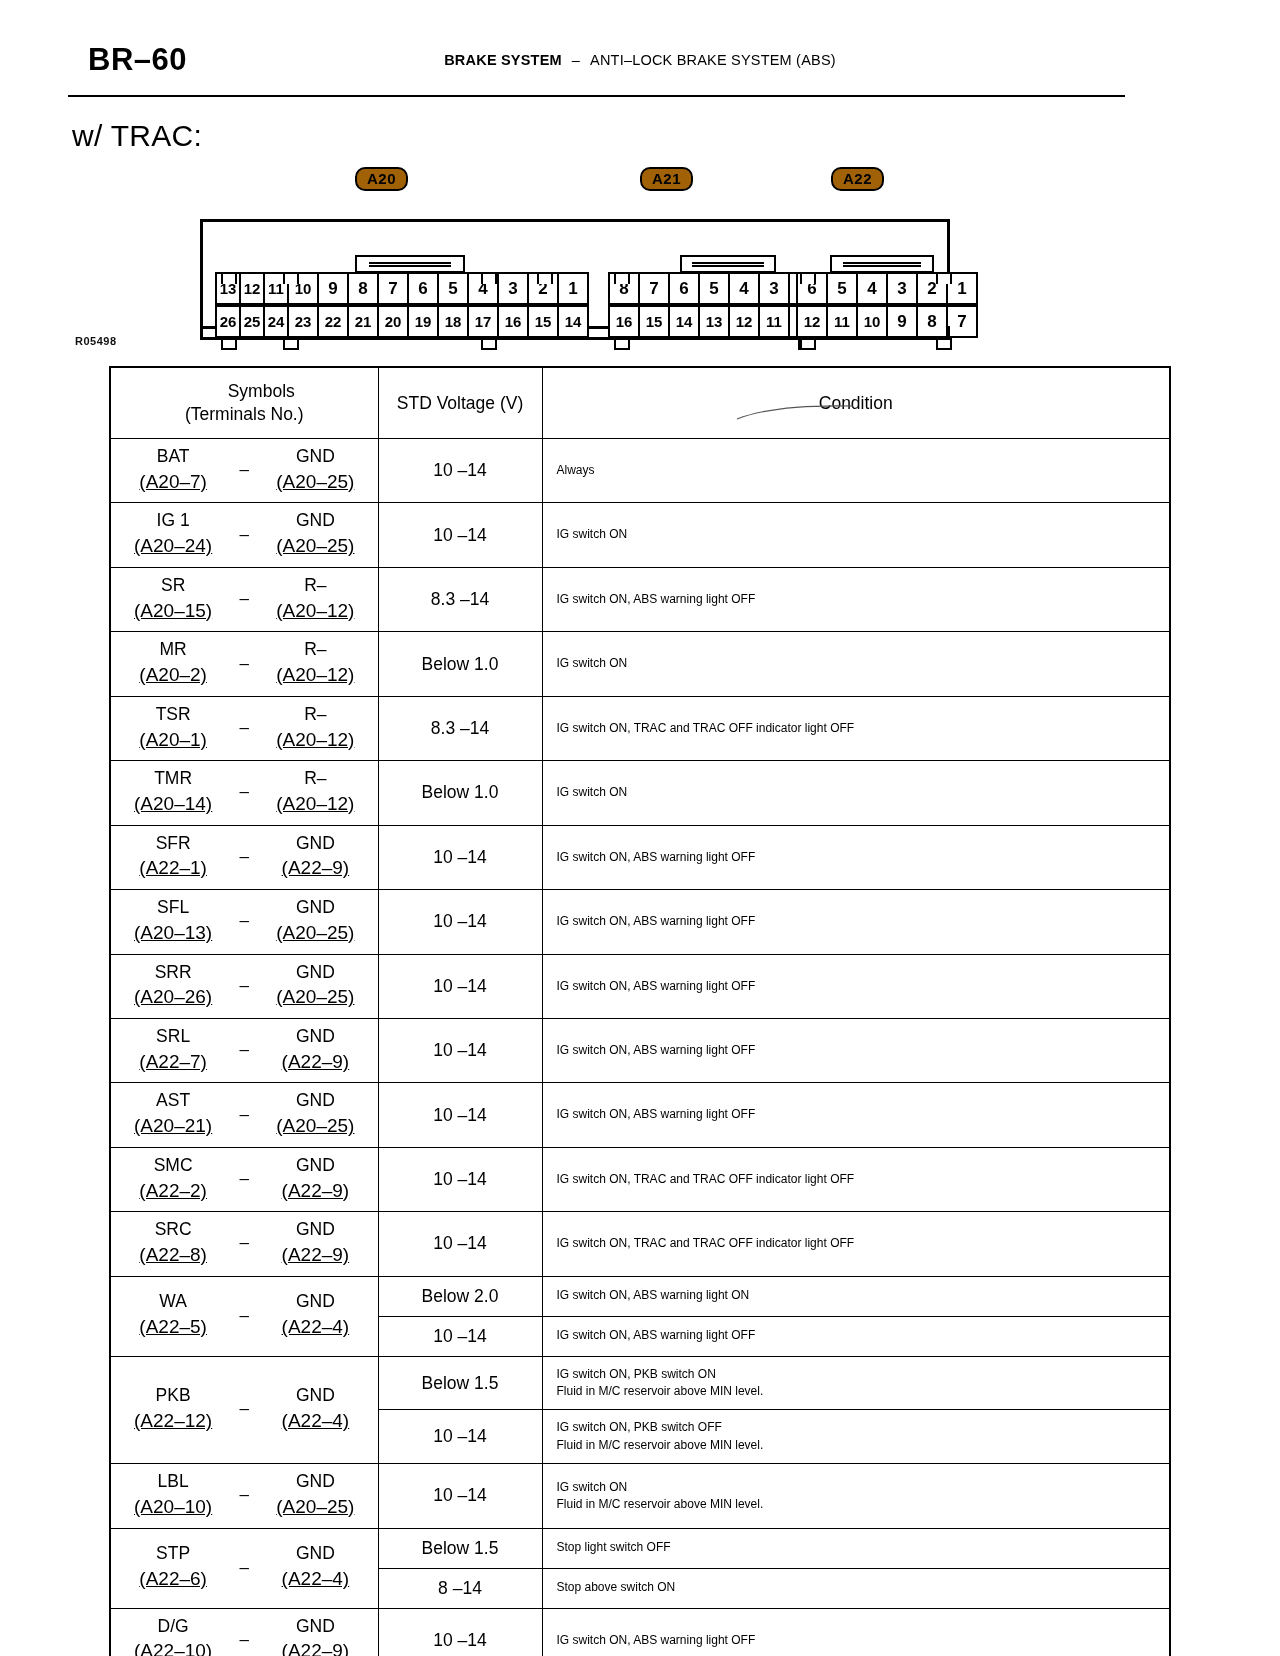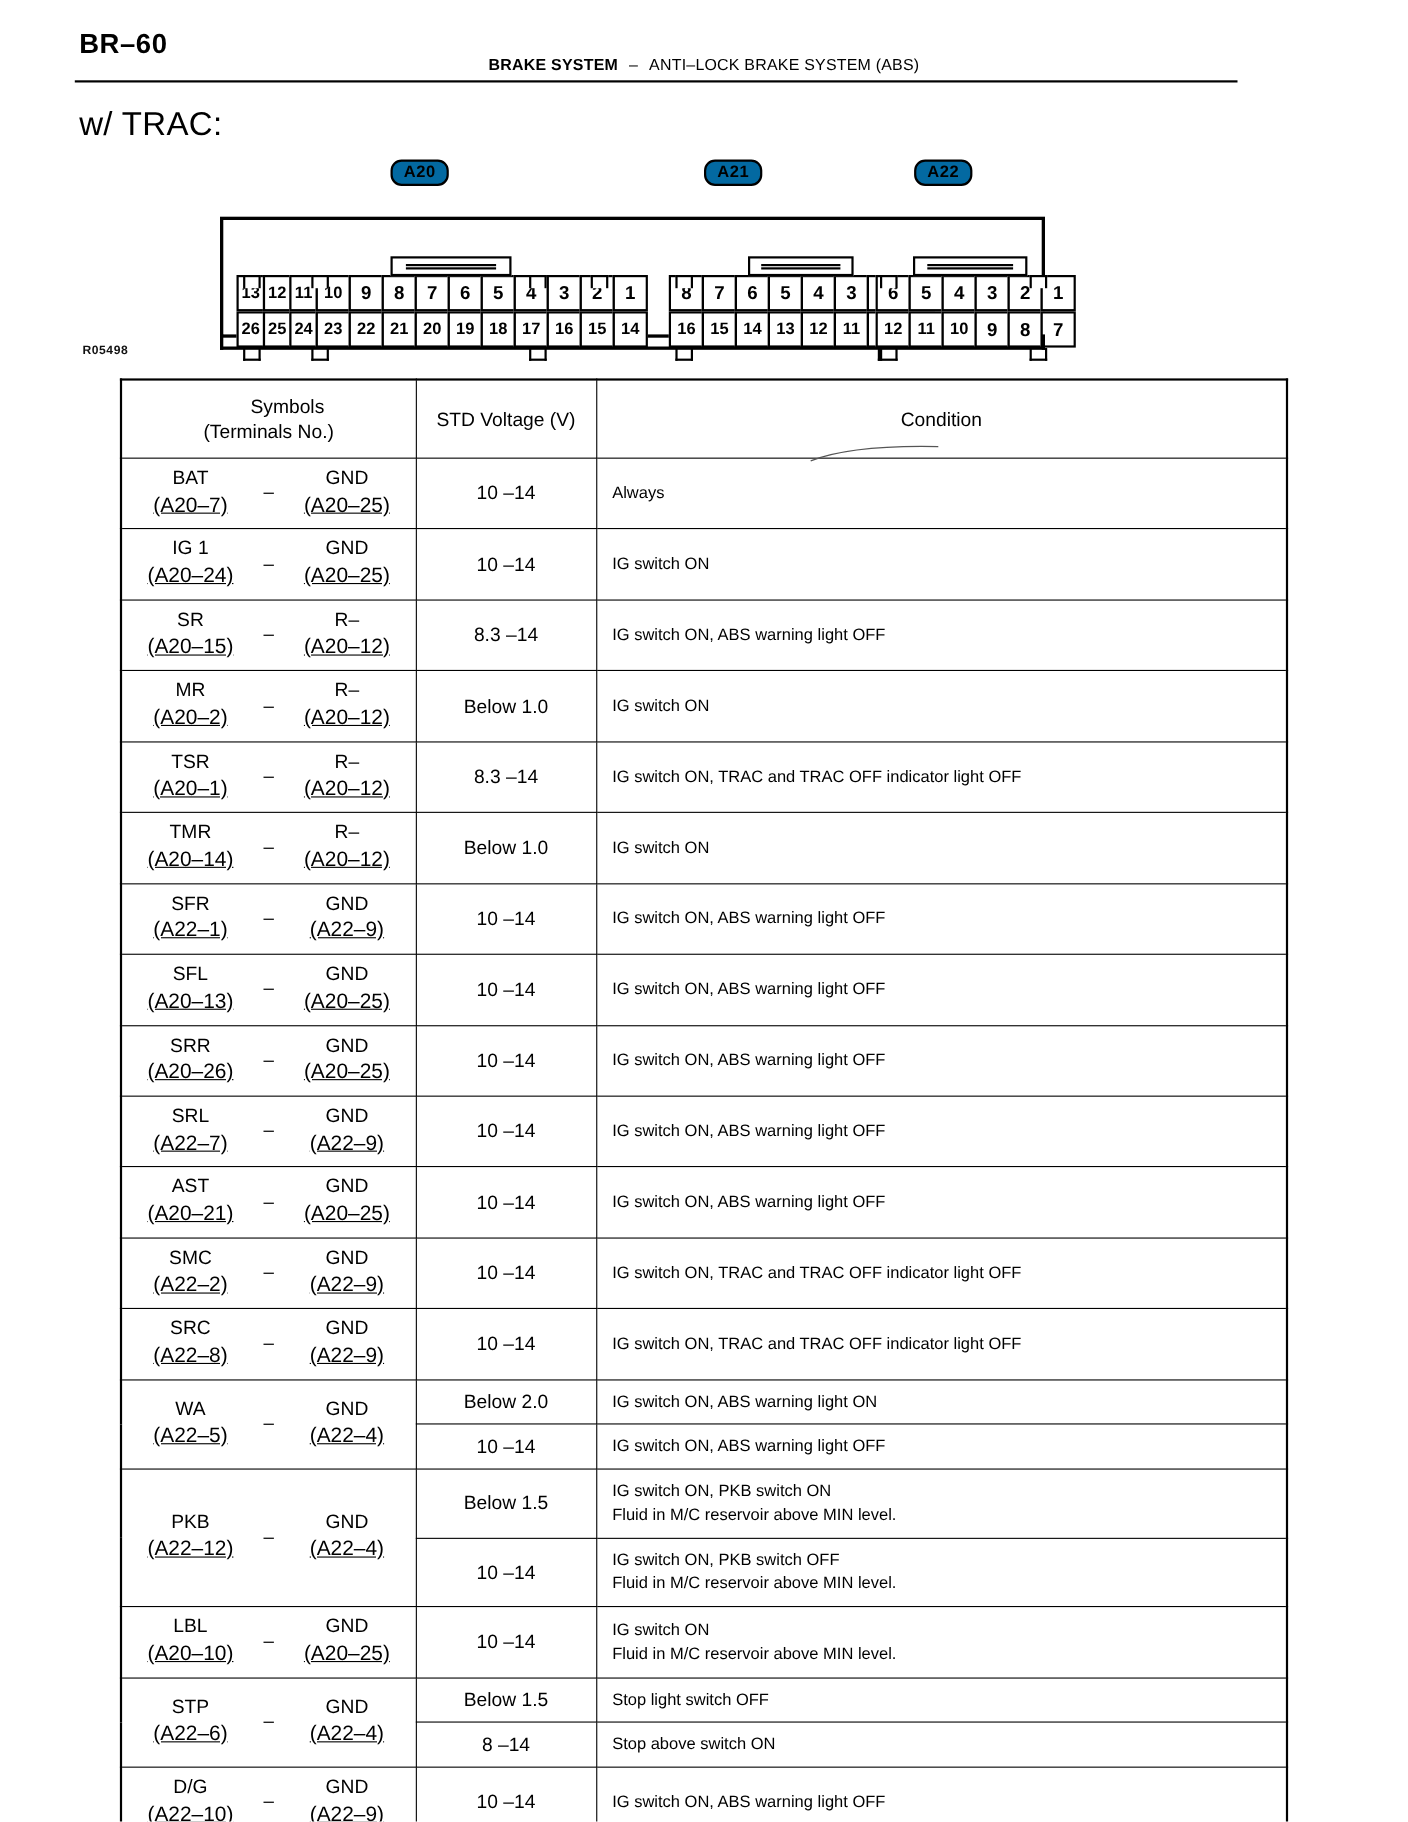--- a/index.html
+++ b/index.html
@@ -15,25 +15,25 @@
     position: relative;
     overflow: hidden;
   }
 
   
   .page-header {
     position: relative;
     padding: 28px 60px 0 72px;
   }
   .page-number {
-    font-size: 25px;
+    font-size: 31px;
     font-weight: bold;
     letter-spacing: 0.5px;
     line-height: 1;
-    margin: 0;
+    margin: 16px;
   }
   .header-center {
     position: absolute;
     left: 0;
     right: 0;
     top: 52px;
     text-align: center;
     font-size: 14.5px;
     letter-spacing: 0.2px;
   }
@@ -61,21 +61,21 @@
     height: 185px;
   }
   .conn-label {
     position: absolute;
     border: 2.5px solid #000;
     border-radius: 10px;
     font-size: 15px;
     font-weight: bold;
     letter-spacing: 0.5px;
     padding: 1px 10px 2px 10px;
-    background: #0369a1;
+    background: #a16207;
     line-height: 1.15;
   }
   .conn-label.l20 { left: 355px; top: 0px; }
   .conn-label.l21 { left: 640px; top: 0px; }
   .conn-label.l22 { left: 831px; top: 0px; }
 
   .conn-shell {
     position: absolute;
     left: 200px;
     top: 52px;
@@ -222,21 +222,21 @@
     line-height: 1;
   }
 
   td.volt-cell {
     text-align: center;
     font-size: 17.5px;
     padding: 9px 4px;
   }
   td.cond-cell {
     text-align: left;
-    font-size: 15px;
+    font-size: 12px;
     padding: 9px 0 9px 14px;
     line-height: 1.45;
   }
   td.cond-cell .cline { display: block; }
 
   .swoosh {
     position: absolute;
     left: 735px;
     top: 404px;
     width: 120px;

